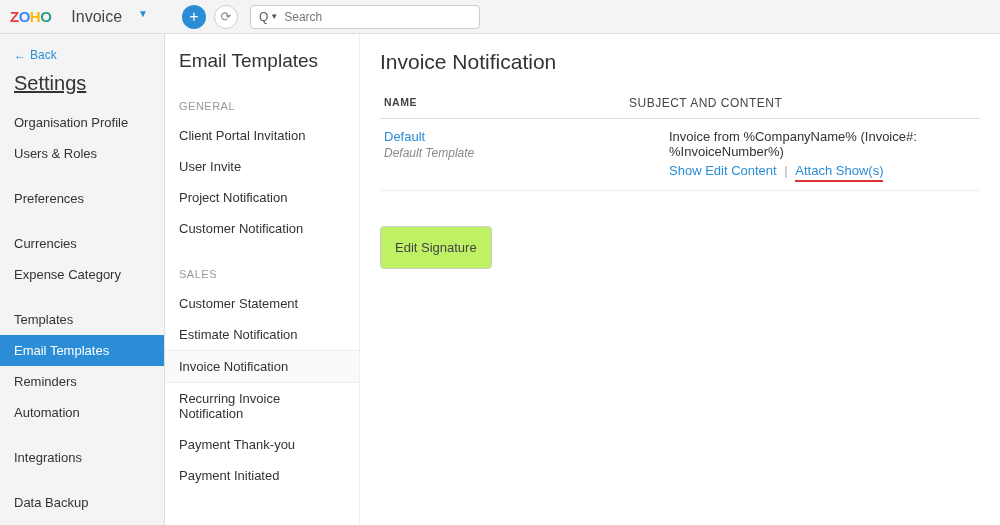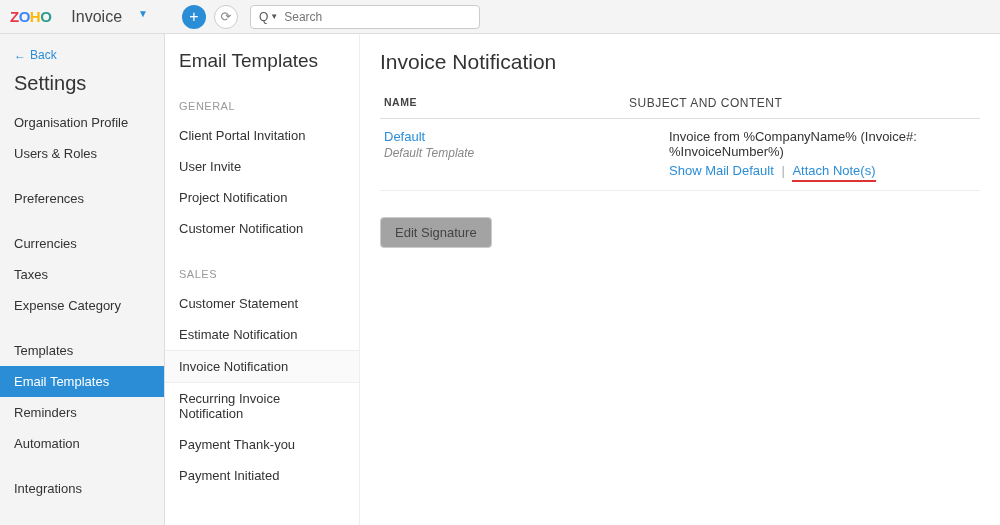--- a/index.html
+++ b/index.html
@@ -72,20 +72,21 @@
   display: flex;
   align-items: center;
   gap: 4px;
   cursor: pointer;
 }
 .settings-heading {
   font-size: 20px;
   font-weight: 500;
   color: #333;
   padding: 2px 14px 12px;
+  text-decoration: underline;
 }
 .side-item {
   padding: 8px 14px;
   font-size: 13px;
   color: #333;
   cursor: pointer;
 }
 .side-item.active {
   background: #2a8dd6;
   color: #fff;
@@ -162,23 +163,23 @@
 .cell-subject .divider { color: #aaa; margin: 0 4px; }
 .attach-wrap { display: inline-block; position: relative; }
 .attach-underline {
   position: absolute;
   left: 0; right: 0; bottom: -4px;
   height: 2px;
   background: #d33;
 }
 
 .edit-sig-btn {
-  margin-top: 26px;
-  padding: 7px 14px;
-  background: #a3a3a3;
+  margin-top: 35px;
+  padding: 13px 14px;
+  background: #bef264;
   border: 1px solid #ccc;
   border-radius: 4px;
   font-size: 13px;
   color: #444;
   cursor: pointer;
 }
 </style>
 </head>
 <body>
 
@@ -205,21 +206,20 @@
     <span>Back</span>
   </div>
   <div class="settings-heading">Settings</div>
 
   <div class="side-item">Organisation Profile</div>
   <div class="side-item">Users &amp; Roles</div>
   <div class="side-spacer"></div>
   <div class="side-item">Preferences</div>
   <div class="side-spacer"></div>
   <div class="side-item">Currencies</div>
-  <div class="side-item">Taxes</div>
   <div class="side-item">Expense Category</div>
   <div class="side-spacer"></div>
   <div class="side-item">Templates</div>
   <div class="side-item active">Email Templates</div>
   <div class="side-item">Reminders</div>
   <div class="side-item">Automation</div>
   <div class="side-spacer"></div>
   <div class="side-item">Integrations</div>
   <div class="side-spacer"></div>
   <div class="side-item">Data Backup</div>
@@ -255,24 +255,24 @@
   </div>
 
   <div class="table-row">
     <div class="cell-name">
       <div class="link">Default</div>
       <div class="subtext">Default Template</div>
     </div>
     <div class="cell-subject">
       <div>Invoice from %CompanyName% (Invoice#: %InvoiceNumber%)</div>
       <div class="links-row">
-        <span class="link">Show Mail Default</span>
+        <span class="link">Show Edit Content</span>
         <span class="divider">|</span>
         <span class="attach-wrap">
-          <span class="link">Attach Note(s)</span>
+          <span class="link">Attach Show(s)</span>
           <span class="attach-underline"></span>
         </span>
       </div>
     </div>
   </div>
 
   <button class="edit-sig-btn">Edit Signature</button>
 </div>
 
 </body></html>

